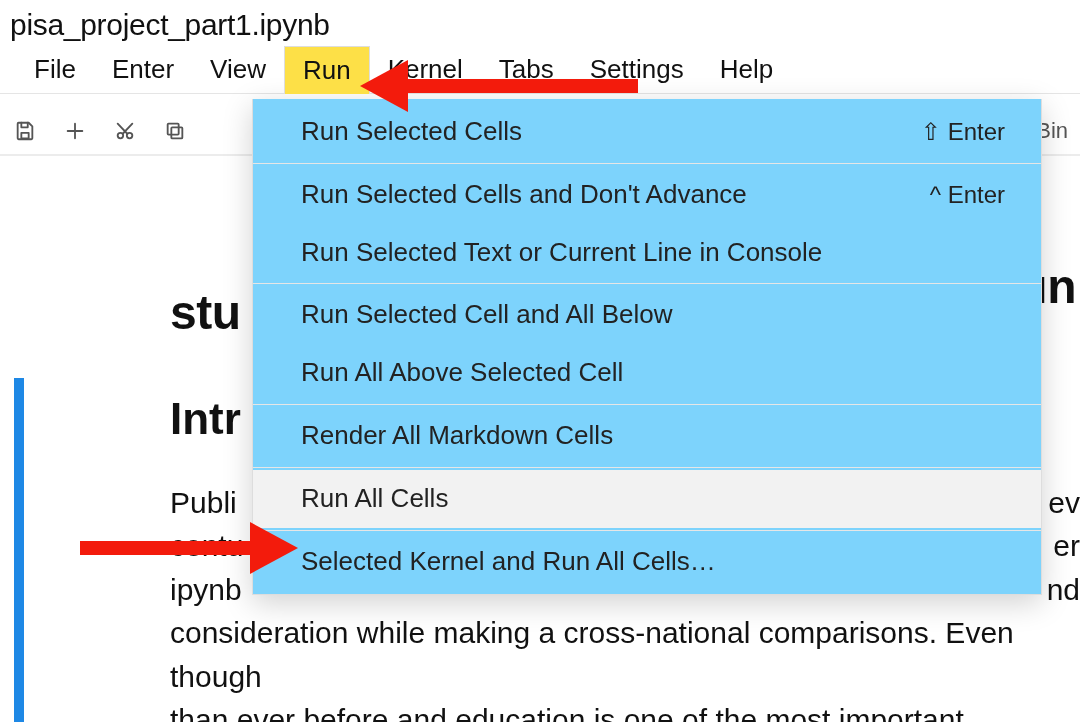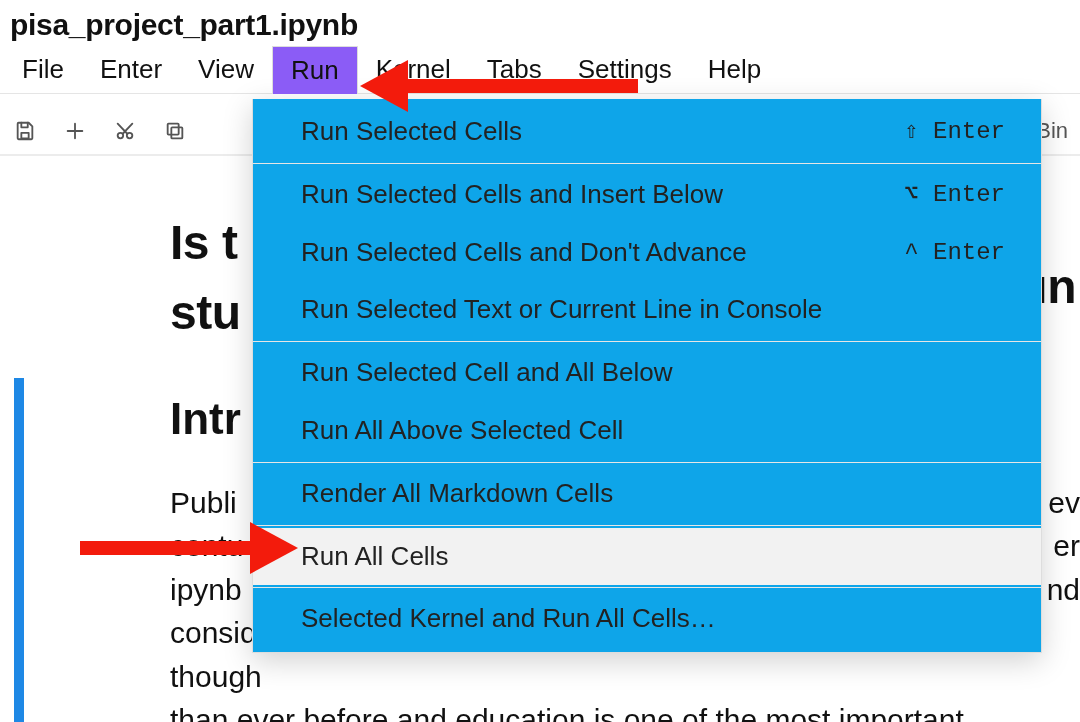--- a/index.html
+++ b/index.html
@@ -7,39 +7,39 @@
     margin: 0; padding: 0;
     width: 1080px; height: 722px;
     overflow: hidden;
     font-family: -apple-system, BlinkMacSystemFont, "Segoe UI", Helvetica, Arial, sans-serif;
     color: #111;
     background: #fff;
   }
   .title-bar {
     padding: 8px 10px 4px 10px;
     font-size: 30px;
-    font-weight: 700;
+    font-weight: 400;
     letter-spacing: -0.01em;
   }
   .menu-bar {
     display: flex;
     align-items: stretch;
-    padding: 0 4px;
+    padding: 0 16px;
     height: 48px;
     border-bottom: 1px solid #e5e5e5;
     font-size: 26px;
   }
   .menu-item {
     padding: 8px 18px 8px 18px;
     display: flex; align-items: center;
     cursor: default;
     position: relative;
   }
   .menu-item.open {
-    background: #8b5cf6;
+    background: #fde047;
     border: 1px solid #ddd;
     border-bottom: none;
     margin-bottom: -1px;
     z-index: 20;
   }
 
   .toolbar {
     position: absolute;
     top: 108px;
     left: 0;
@@ -55,40 +55,40 @@
   }
   .tool-btn { width: 26px; height: 26px; display:flex; align-items:center; justify-content:center; }
   .tool-btn svg { width: 22px; height: 22px; stroke:#555; fill:none; stroke-width:2; stroke-linecap:round; stroke-linejoin:round; }
   .tool-right { margin-left:auto; }
 
   .dropdown {
     position: absolute;
     top: 99px;
     left: 252px;
     width: 790px;
-    background: #0ea5e9;
+    background: #7dd3fc;
     border: 1px solid #ddd;
     box-shadow: 0 8px 28px rgba(0,0,0,0.18);
     border-top: none;
     z-index: 15;
     padding: 4px 0;
   }
   .dd-item {
     display:flex;
     align-items:center;
     justify-content: space-between;
     padding: 12px 36px 12px 48px;
     font-size: 26px;
     color:#222;
     cursor: default;
     line-height:1.3;
   }
   .dd-item.highlight { background: #f2f2f2; }
   .dd-sep { height:1px; background:#e6e6e6; margin:2px 0; }
-  .dd-shortcut { font-size:24px; color:#222; white-space:nowrap; margin-left:40px;font-family:Liberation Mono, monospace; }
+  .dd-shortcut { font-size:24px; color:#222; white-space:nowrap; margin-left:40px; }
 
   .notebook {
     position:absolute;
     top: 158px; left:0; right:0; bottom:0;
     overflow:hidden;
     font-size: 30px;
     line-height:1.45;
     padding: 0 0 0 0;
   }
   .cell {
@@ -177,24 +177,20 @@
   <span class="tool-right">Bin</span>
 </div>
 
 <div class="dropdown">
   <div class="dd-item">
     <span>Run Selected Cells</span>
     <span class="dd-shortcut">⇧ Enter</span>
   </div>
   <div class="dd-sep"></div>
   <div class="dd-item">
-    <span>Run Selected Cells and Insert Below</span>
-    <span class="dd-shortcut">⌥ Enter</span>
-  </div>
-  <div class="dd-item">
     <span>Run Selected Cells and Don't Advance</span>
     <span class="dd-shortcut">^ Enter</span>
   </div>
   <div class="dd-item">
     <span>Run Selected Text or Current Line in Console</span>
   </div>
   <div class="dd-sep"></div>
   <div class="dd-item">
     <span>Run Selected Cell and All Below</span>
   </div>
@@ -213,21 +209,20 @@
   <div class="dd-item">
     <span>Selected Kernel and Run All Cells…</span>
   </div>
 </div>
 
 <div class="notebook">
   <div class="cell">
     <div class="cell-bar"></div>
 
     <h1 class="nb-h">
-      <span>Is t</span>
       <span style="position:absolute; right:4px;margin-top:44px;">ın</span><br>
       <span>stu</span>
     </h1>
 
     <h2 class="nb-h">Intr</h2>
 
     <p class="nb-p">
       <span>Publi</span>
       <span style="float:right">ev</span>
     </p>

